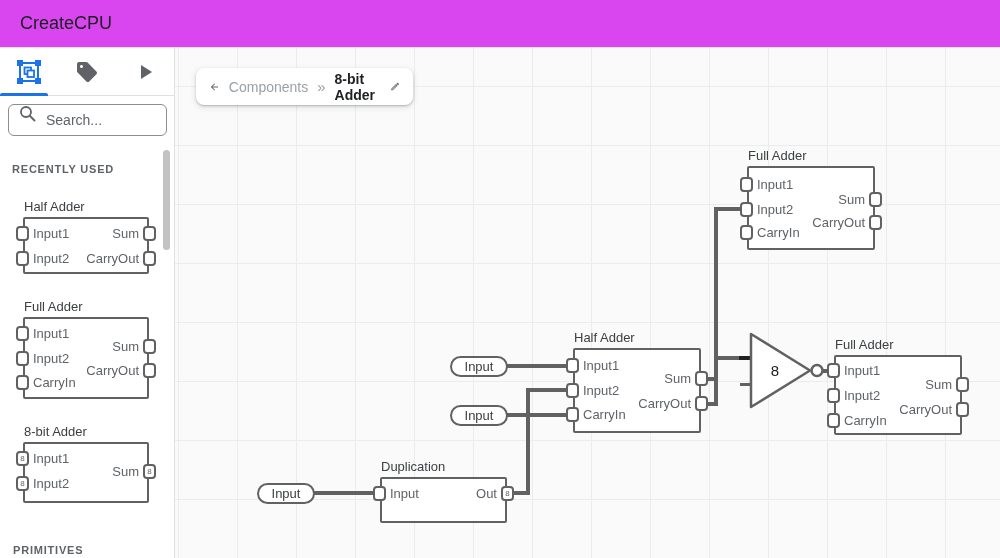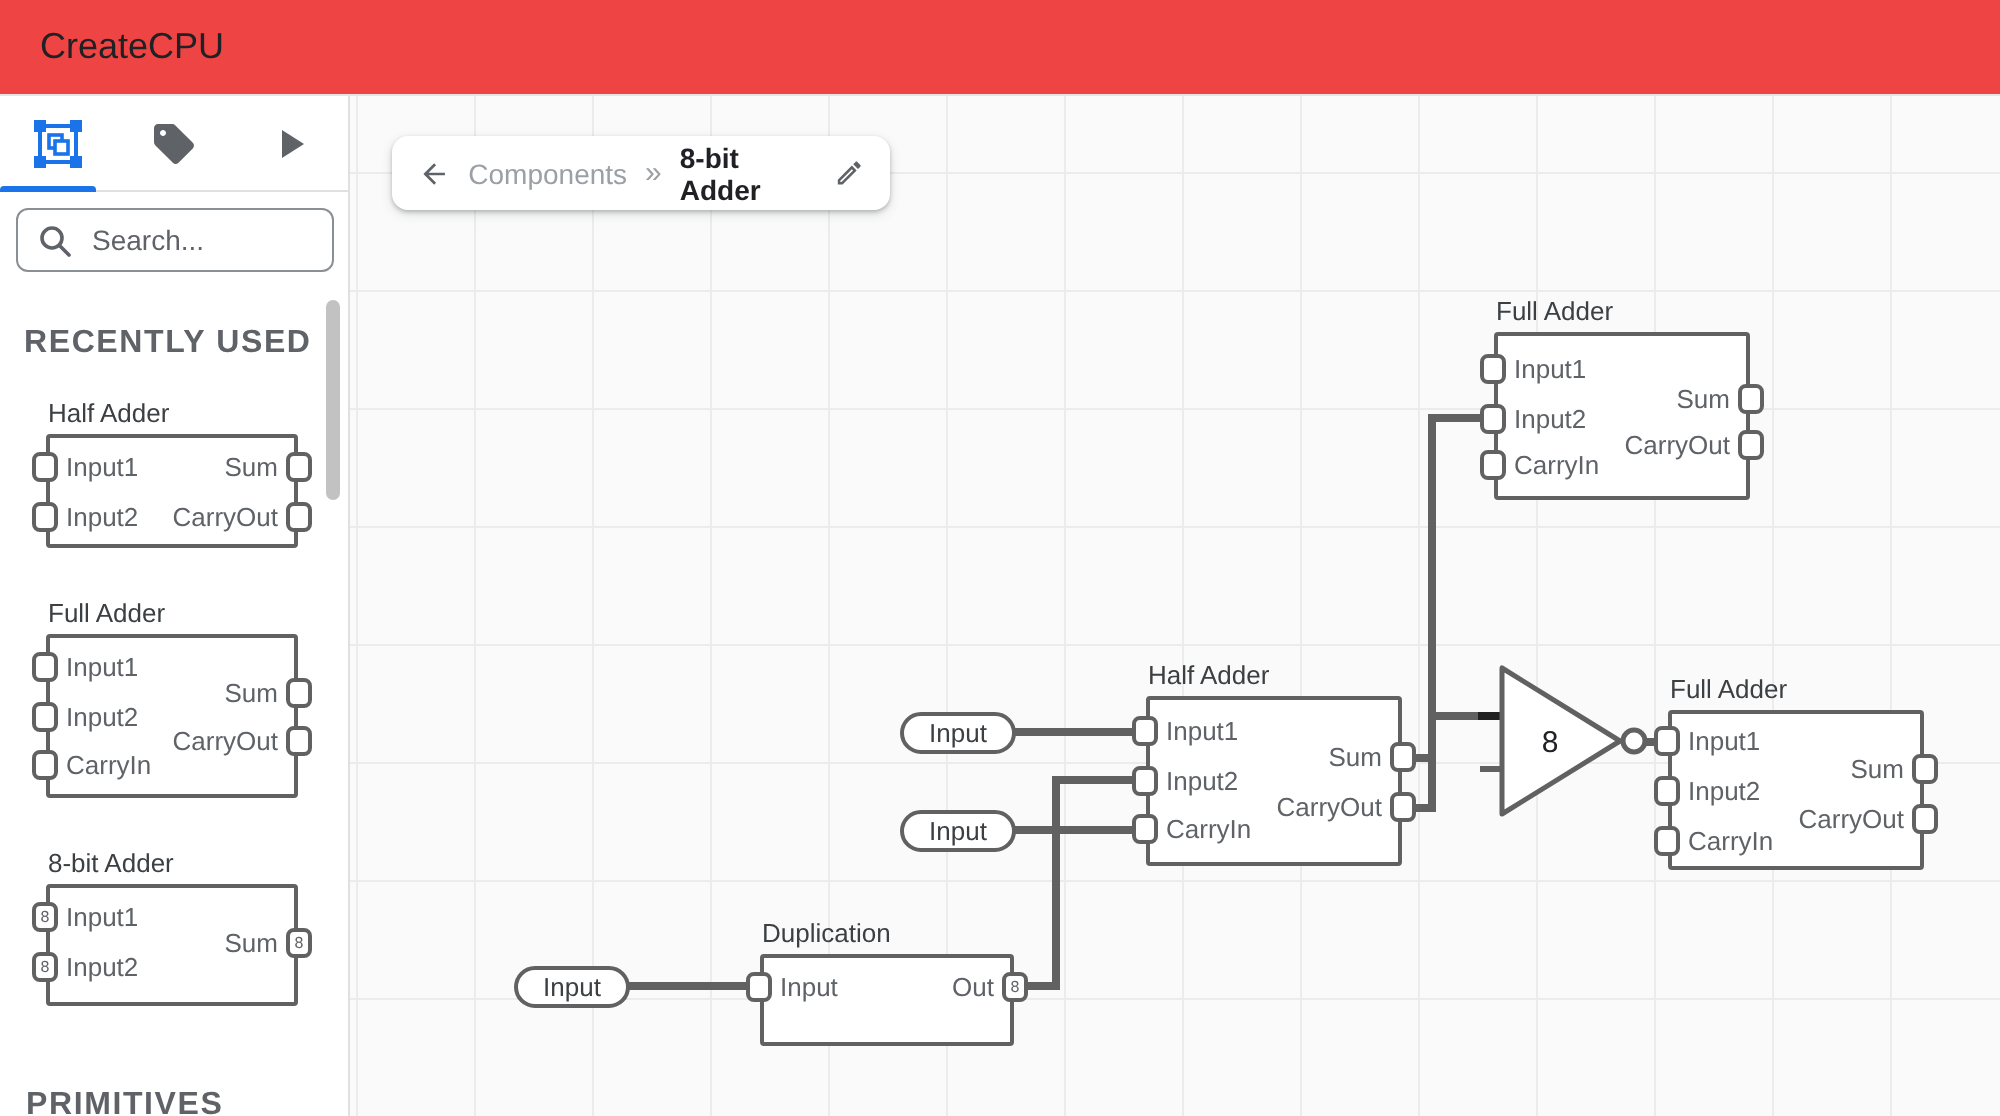--- a/index.html
+++ b/index.html
@@ -1,35 +1,35 @@
 <!DOCTYPE html>
 <html><head>
 <meta charset="utf-8">
 <style>
   html,body{margin:0;padding:0;background:#fff;}
   .screen{position:relative;width:1000px;height:558px;background:#fff;overflow:hidden;
           font-family:"Liberation Sans",sans-serif;-webkit-font-smoothing:antialiased;}
 
   
-  .header{position:absolute;left:0;top:0;width:1000px;height:48px;background:#ef4444;
+  .header{position:absolute;left:0;top:0;width:1000px;height:48px;background:#d946ef;
           border-bottom:1px solid #e4e4e4;box-sizing:border-box;}
   .app-title{position:absolute;left:20px;top:13px;font-size:18px;color:#202124;}
 
   
   .sidebar{position:absolute;left:0;top:48px;width:175px;height:510px;background:#fff;
            border-right:1px solid #e0e0e0;box-sizing:border-box;}
   .tab{position:absolute;top:0;height:47px;width:58px;display:flex;align-items:center;justify-content:center;}
   .tab-hairline{position:absolute;left:0;top:47px;width:175px;height:1px;background:#e0e0e0;}
   .tab-indicator{position:absolute;left:0;top:45px;width:48px;height:3px;background:#1a73e8;border-radius:2px 2px 0 0;}
   .searchbox{position:absolute;left:8px;top:56px;width:159px;height:32px;border:1.5px solid #8a8f94;
-             border-radius:6px;box-sizing:border-box;display:flex;align-items:center;padding:0 8px 0 10px;gap:8px;background:#fff;}
+             border-radius:6px;box-sizing:border-box;display:flex;padding:0 8px 0 10px;gap:8px;background:#fff;}
   .searchbox input{border:none;outline:none;background:transparent;font-family:"Liberation Sans",sans-serif;
                    font-size:14px;color:#3c4043;width:100px;}
   .searchbox input::placeholder{color:#5f6368;}
-  .section{position:absolute;font-size:16px;font-weight:bold;letter-spacing:.8px;color:#5f6368;}
+  .section{position:absolute;font-size:11px;font-weight:bold;letter-spacing:.8px;color:#5f6368;}
   .scrollbar{position:absolute;left:163px;top:102px;width:7px;height:100px;background:#c2c2c2;border-radius:4px;}
 
   
   .node{position:absolute;}
   .node-frame{position:absolute;inset:0;background:#fff;border:2px solid #616161;border-radius:2px;box-sizing:border-box;}
   .node-title{position:absolute;top:-17px;left:1px;height:14px;line-height:14px;font-size:13px;color:#3c4043;white-space:nowrap;}
   .pin{position:absolute;width:13px;height:15px;background:#fff;border:2px solid #616161;border-radius:4px;
        box-sizing:border-box;z-index:3;}
   .pin-l{left:-7px;} .pin-r{right:-7px;}
   .pin .badge{display:block;width:9px;height:11px;line-height:11px;font-size:8px;text-align:center;color:#5f6368;}
@@ -41,21 +41,21 @@
           background-image:linear-gradient(to right,#ececec 1px,transparent 1px),
                            linear-gradient(to bottom,#ececec 1px,transparent 1px);
           background-size:59px 59px;background-position:3px 38px;}
   .wire{position:absolute;background:#616161;z-index:1;}
   .pill{position:absolute;width:58px;height:21px;box-sizing:border-box;border:2px solid #616161;border-radius:11px;
         background:#fff;font-size:13px;color:#3c4043;display:flex;align-items:center;justify-content:center;z-index:2;}
   .notgate{position:absolute;z-index:2;}
   .notgate text{font-family:"Liberation Sans",sans-serif;font-size:15px;fill:#202124;}
 
   
-  .crumb{position:absolute;left:196px;top:68px;width:249px;height:37px;background:#fff;border-radius:8px;
+  .crumb{position:absolute;left:196px;top:68px;width:217px;height:37px;background:#fff;border-radius:8px;
          box-shadow:0 1px 2px rgba(60,64,67,.3),0 2px 6px rgba(60,64,67,.15);display:flex;align-items:center;
          padding:0 13px;gap:9px;box-sizing:border-box;z-index:5;}
   .crumb .parent{font-size:14px;color:#9aa0a6;}
   .crumb .sep{font-size:15px;color:#9aa0a6;}
   .crumb .current{font-size:14px;color:#202124;font-weight:bold;}
 </style>
 </head>
 <body>
 
 <div class="screen">

